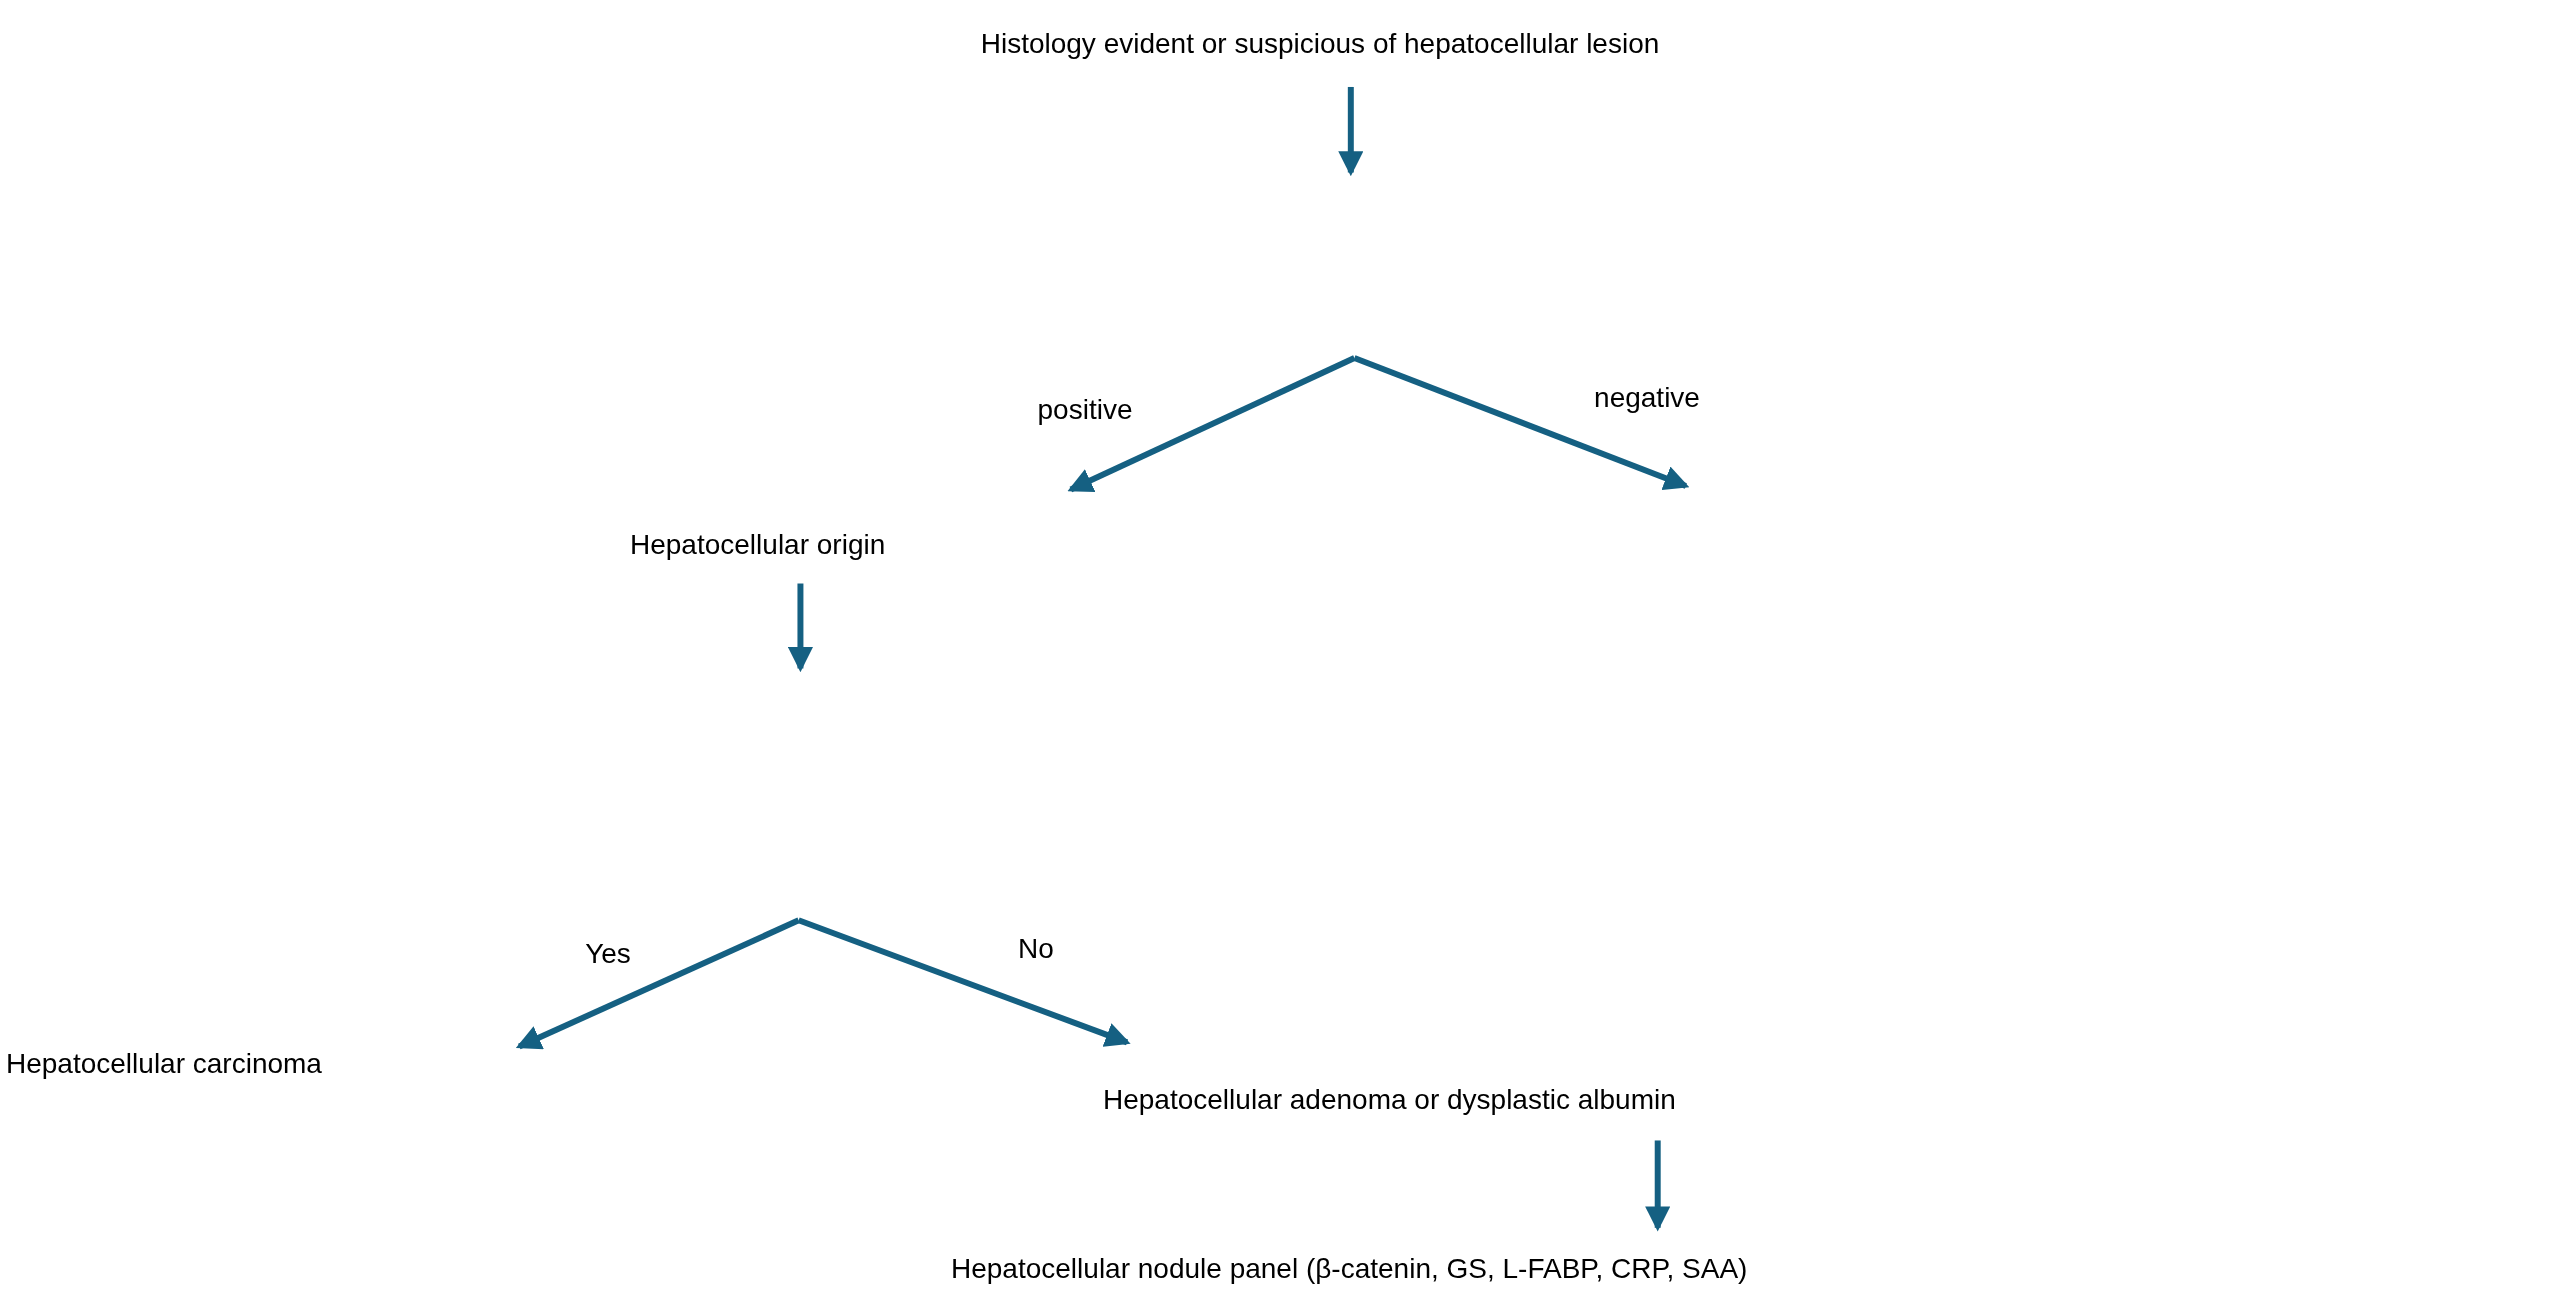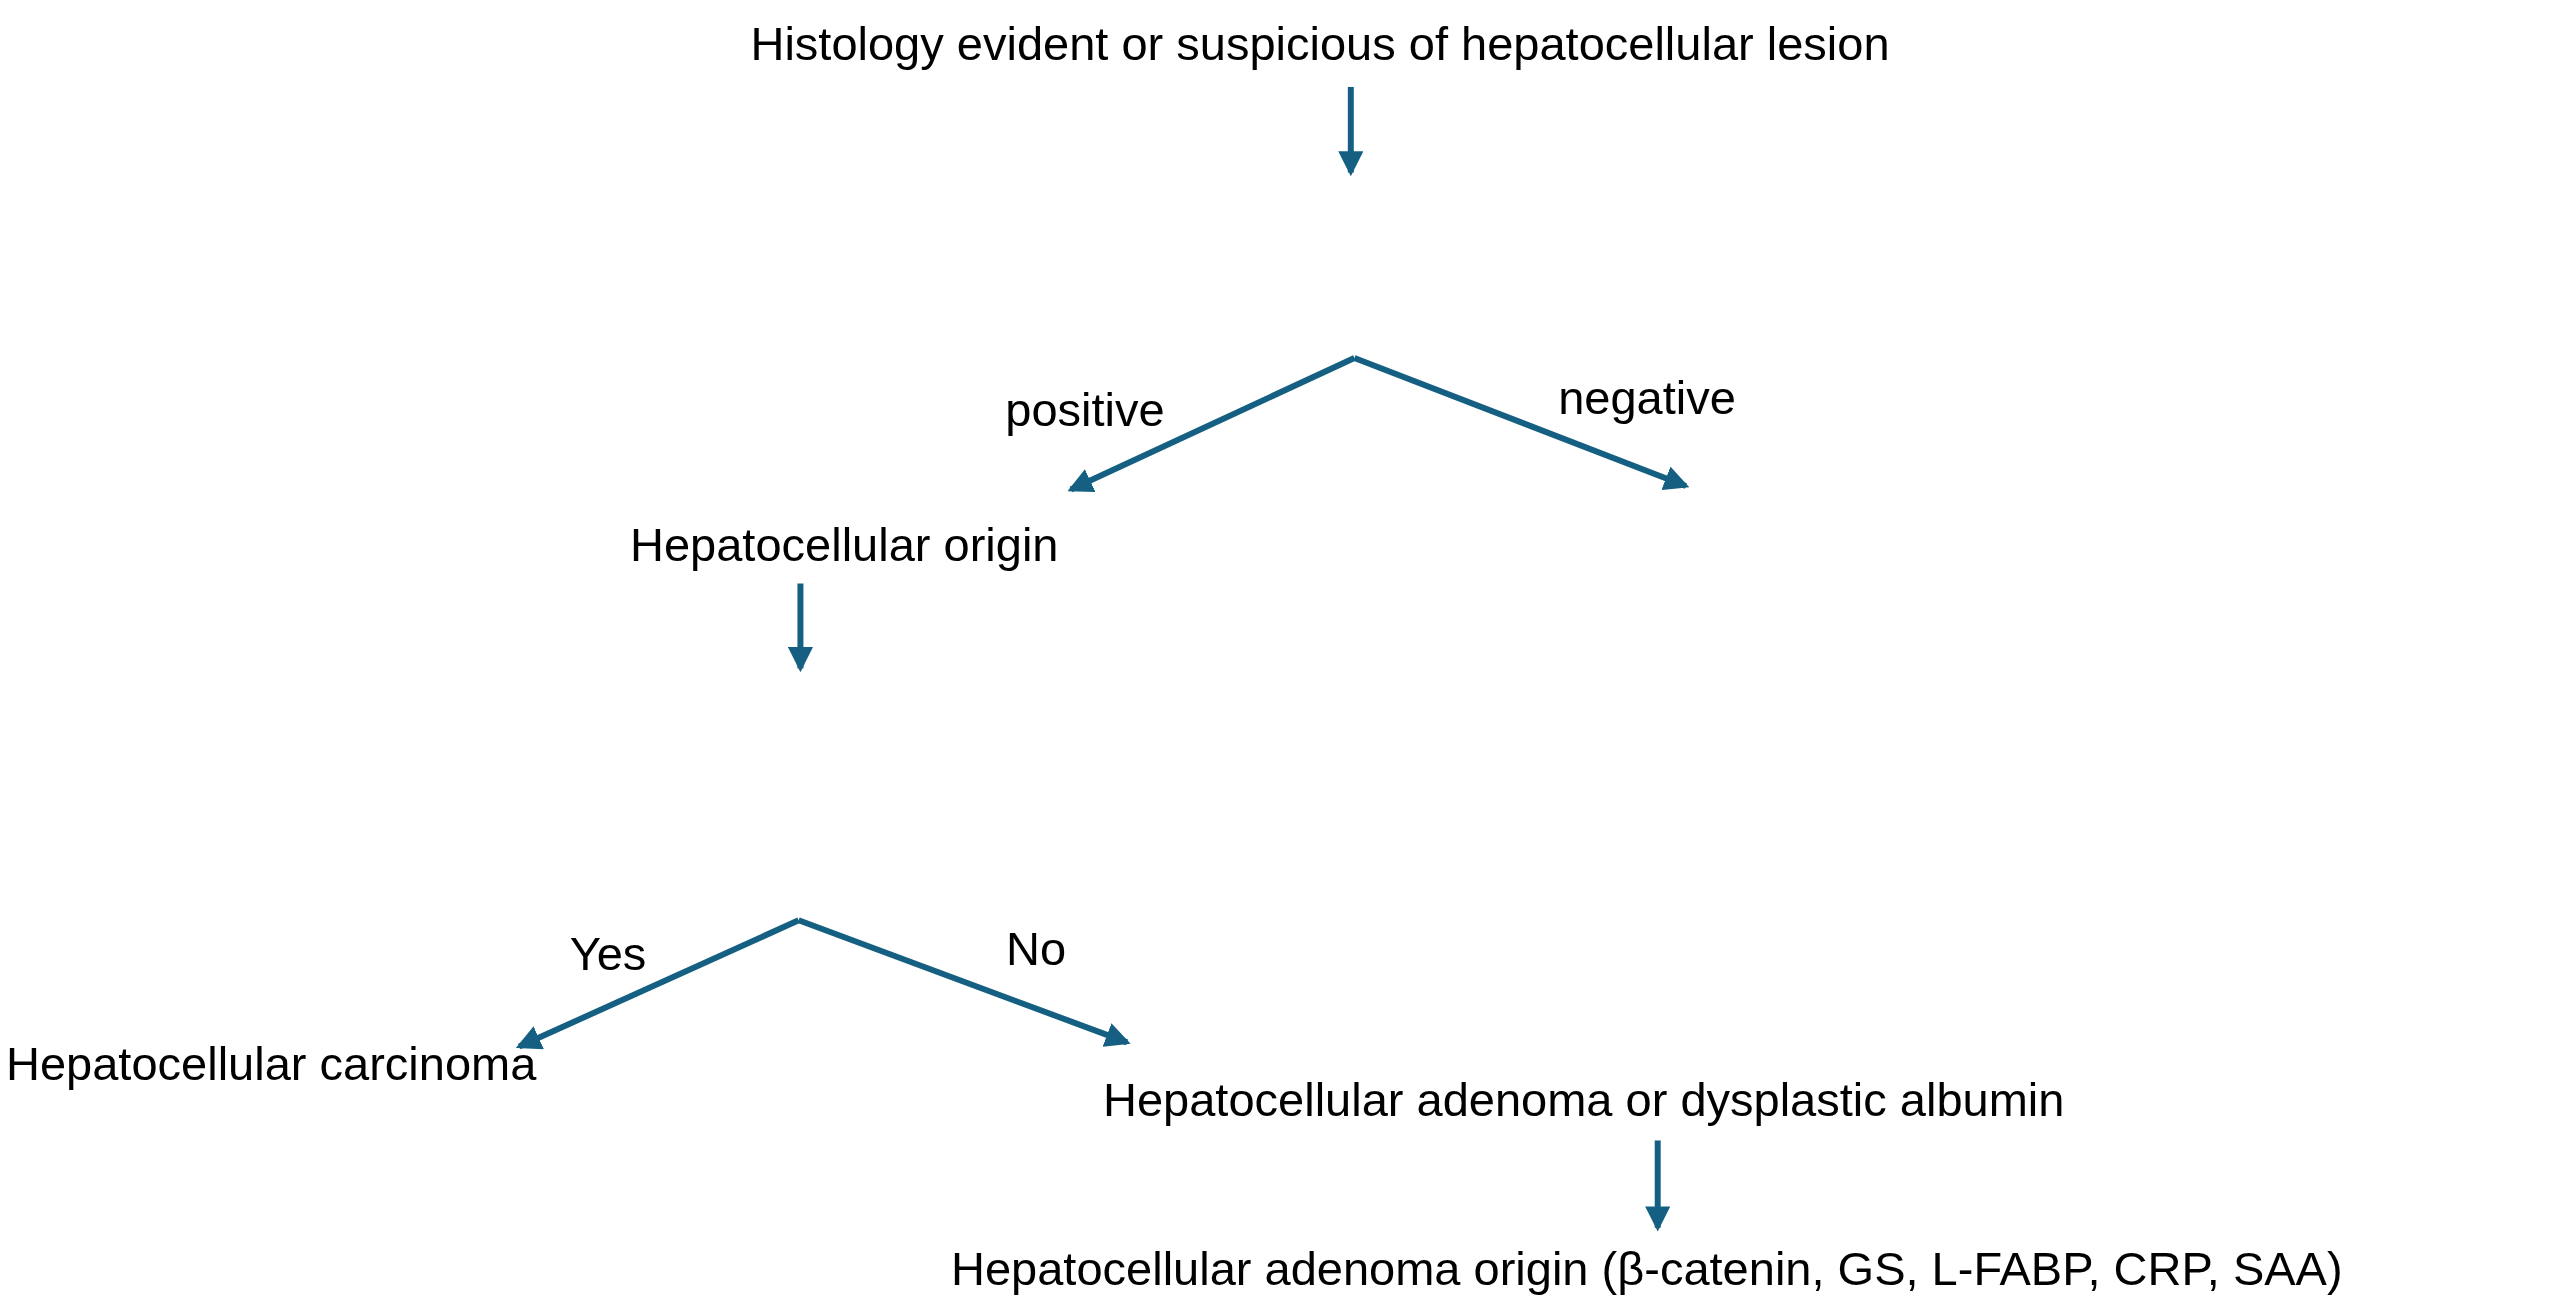--- a/index.html
+++ b/index.html
@@ -2,21 +2,21 @@
 <html style="font-size:9.6px"><head>
 <meta charset="utf-8">
 <style>
   html, body { margin: 0; padding: 0; background: #ffffff; }
   .canvas {
     position: relative;
     width: 2576px;
     height: 1304px;
     background: #ffffff;
     font-family: "Liberation Sans", sans-serif;
-    font-size: 47px;
+    font-size: 28px;
     color: #000000;
     overflow: hidden;
   }
   .edges {
     position: absolute;
     left: 0; top: 0;
     width: 2576px; height: 1304px;
     pointer-events: none;
   }
   .node {
@@ -66,16 +66,16 @@
 
 
   <div class="edge-label" style="left:608px; top:923px">Yes</div>
 
   <div class="edge-label" style="left:1036px; top:918px">No</div>
 
   <div class="node" style="left:6px; top:1033px">Hepatocellular carcinoma</div>
 
   <div class="node" style="left:1103px; top:1069px">Hepatocellular adenoma or dysplastic albumin</div>
 
-  <div class="node" style="left:951px; top:1238px">Hepatocellular adenoma origin (β-catenin, GS, L-FABP, CRP, SAA)</div>
+  <div class="node" style="left:951px; top:1238px">Hepatocellular nodule panel (β-catenin, GS, L-FABP, CRP, SAA)</div>
 
 </div>
 
 
 </body></html>

